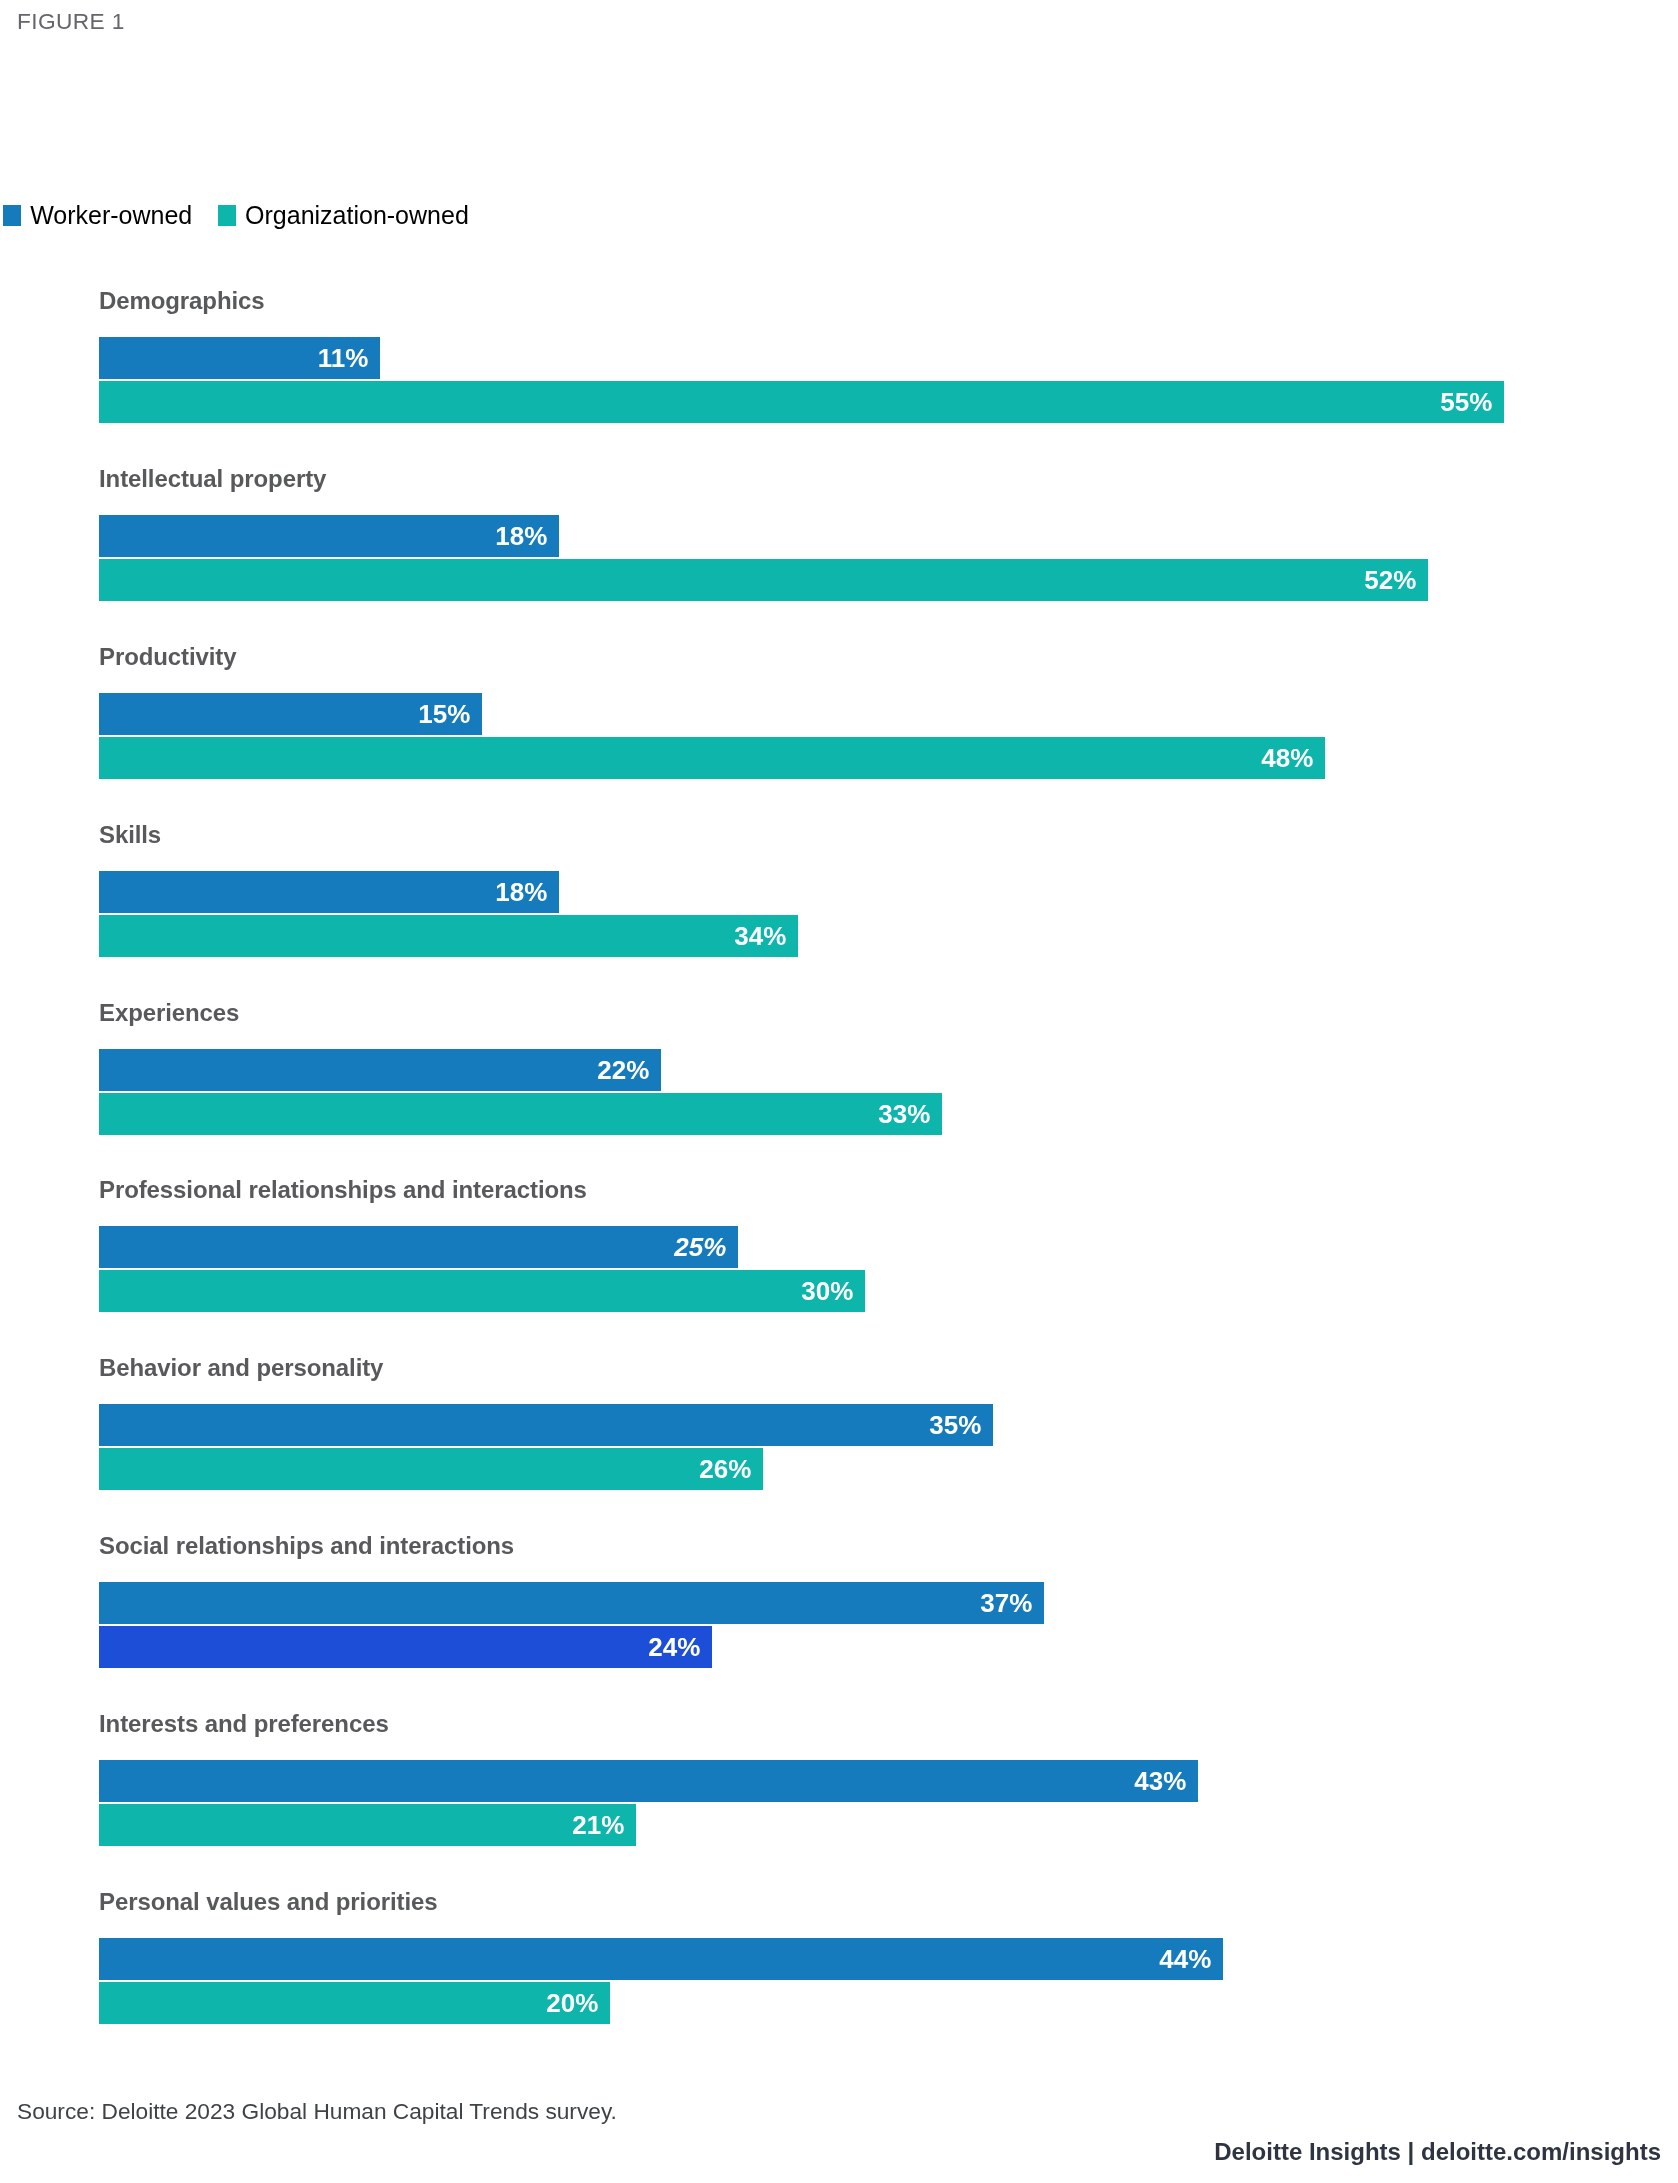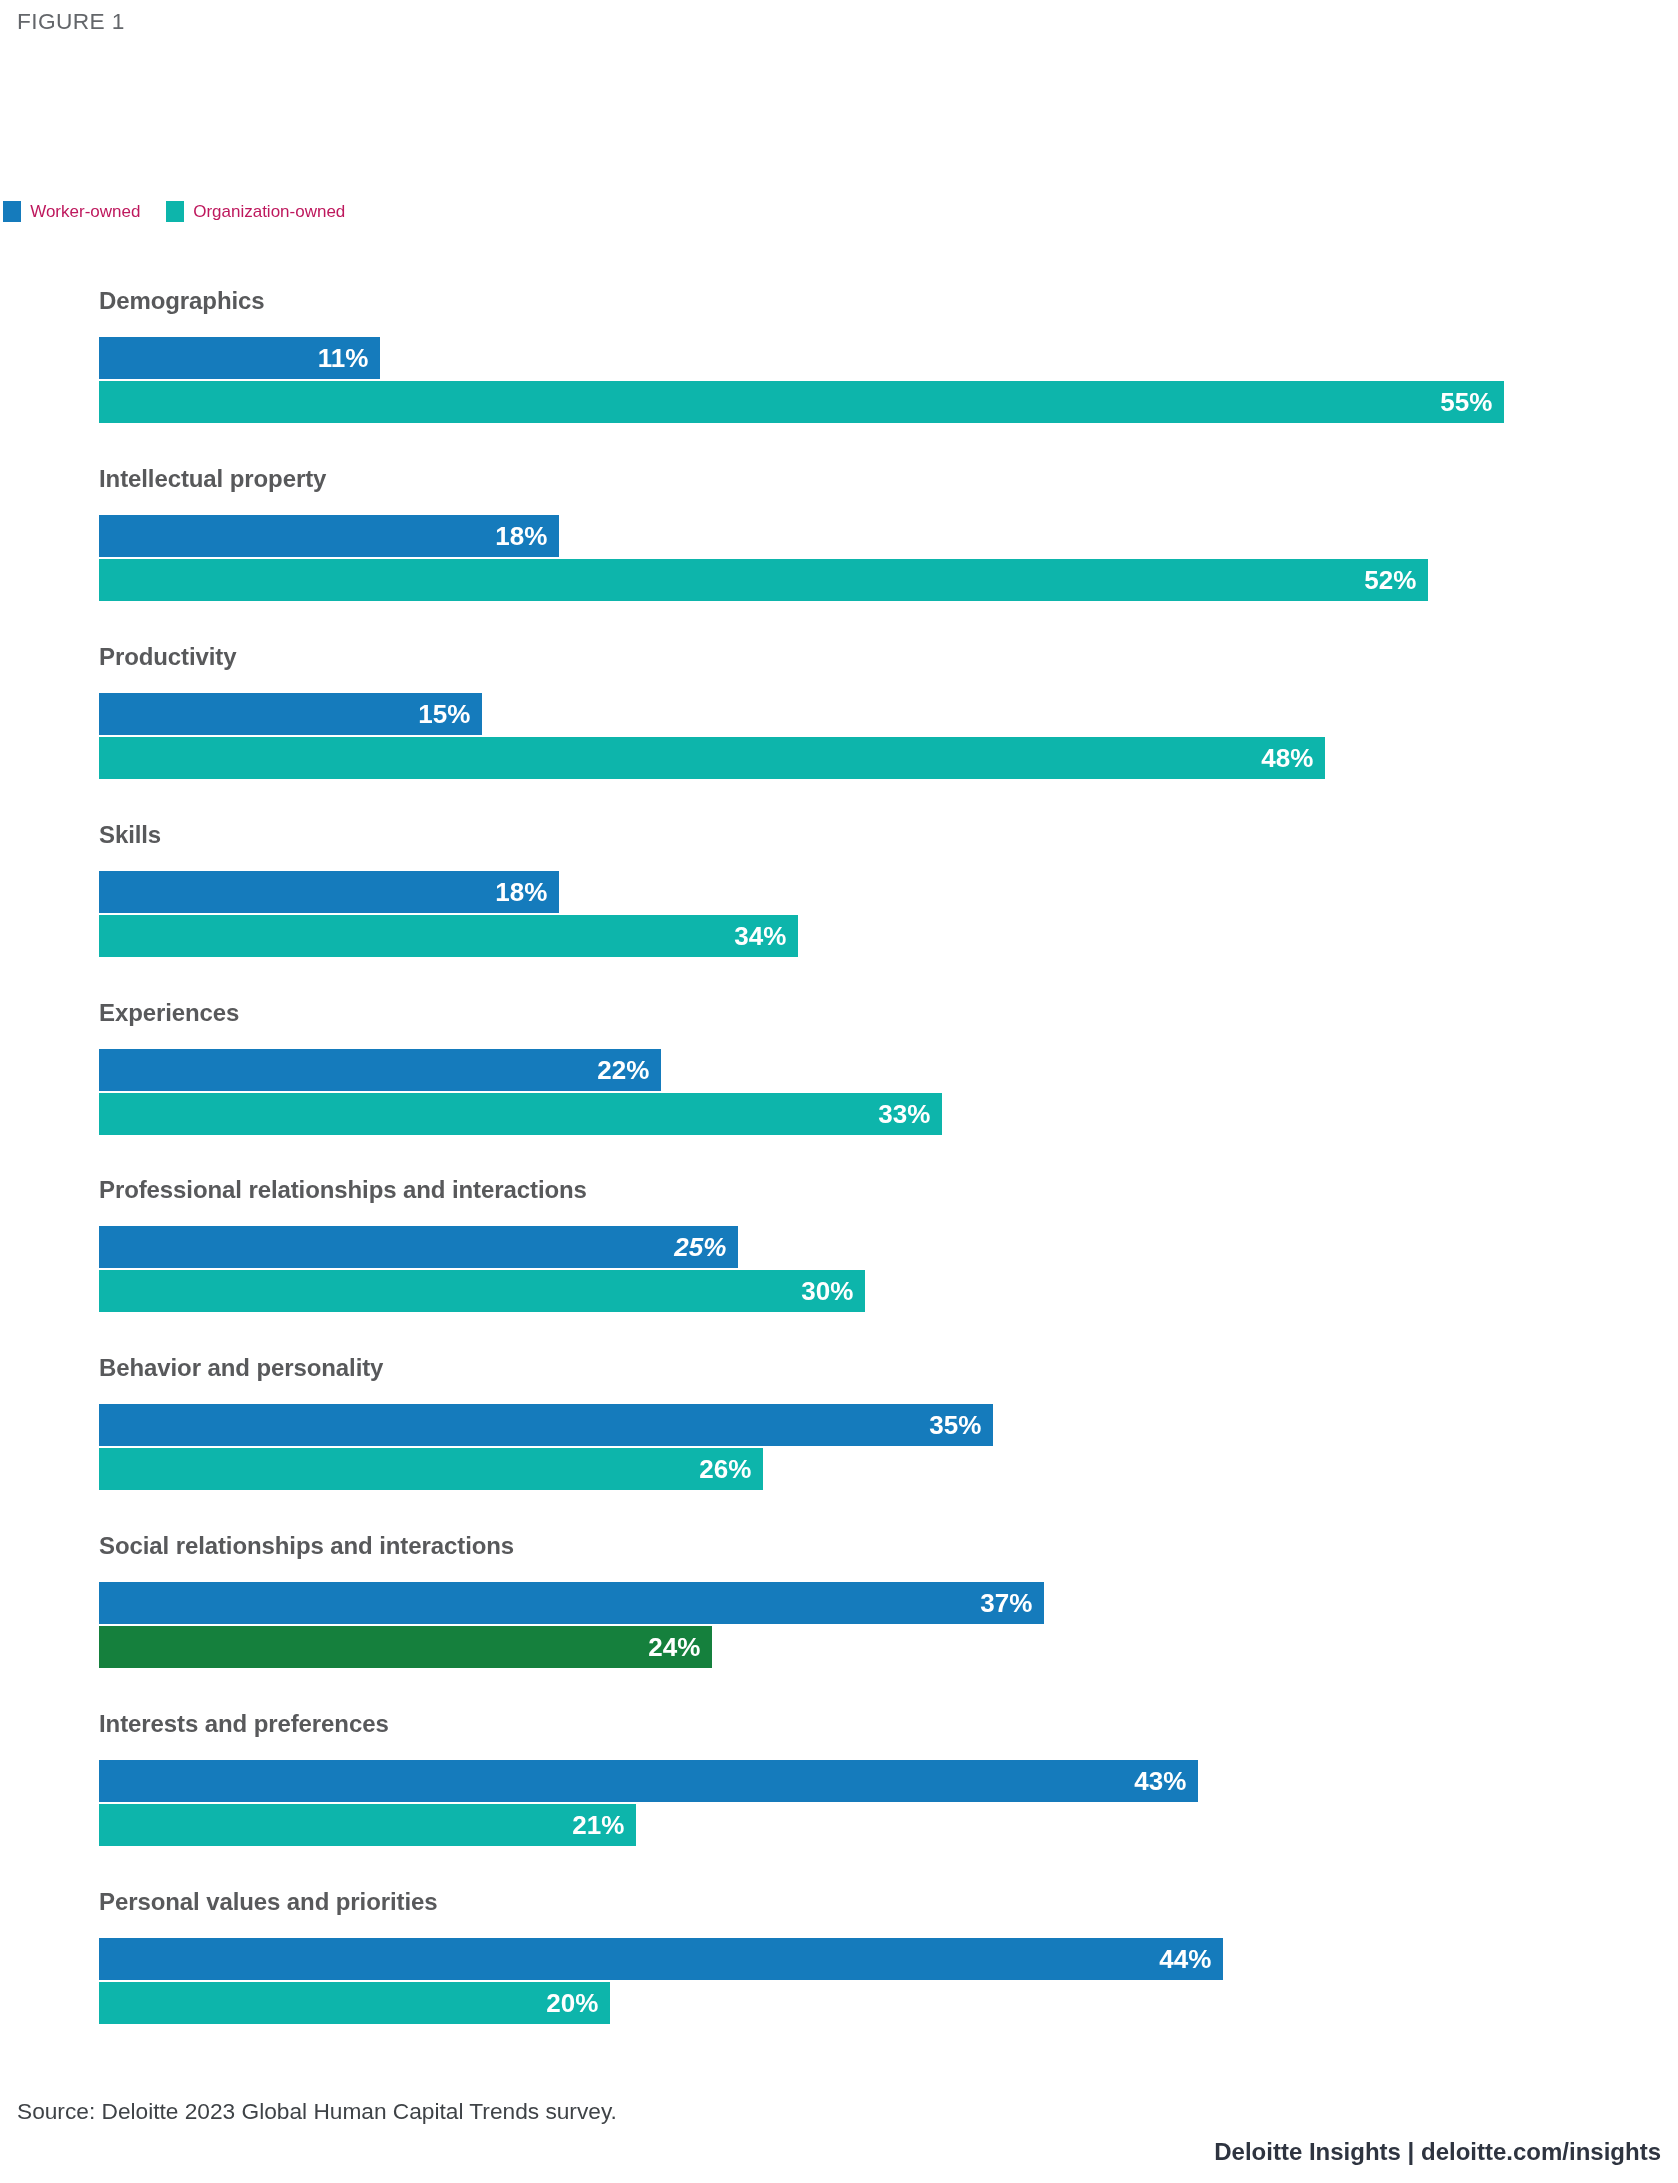--- a/index.html
+++ b/index.html
@@ -60,22 +60,22 @@
     gap: 9.2px;
     margin-right: 14.3px;
   }
   .legend-swatch {
     width: 17.6px;
     height: 21px;
     display: inline-block;
     flex: 0 0 auto;
   }
   .legend-label {
-    font-size: 17px;
-    color: #be185d;
+    font-size: 25px;
+    color: #000000;
     font-weight: 400;
     white-space: nowrap;
   }
 
   
   .plot {
     position: absolute;
     left: 0;
     top: 277px;
     width: 1678px;
@@ -281,21 +281,21 @@
       </div>
       <div class="group" style="top: 1245px;">
         <div class="group-label">Social relationships and interactions</div>
         <div class="bars">
           <div class="bar-row">
             <div class="bar" style="width: 945px; background: rgb(21, 123, 188);">
               <span class="bar-value">37%</span>
             </div>
           </div>
           <div class="bar-row">
-            <div class="bar" style="width: 613px; background: #15803d;">
+            <div class="bar" style="width: 613px; background: #1d4ed8;">
               <span class="bar-value">24%</span>
             </div>
           </div>
         </div>
       </div>
       <div class="group" style="top: 1423px; text-decoration: underline;">
         <div class="group-label">Interests and preferences</div>
         <div class="bars">
           <div class="bar-row">
             <div class="bar" style="width: 1099px; background: rgb(21, 123, 188);">

